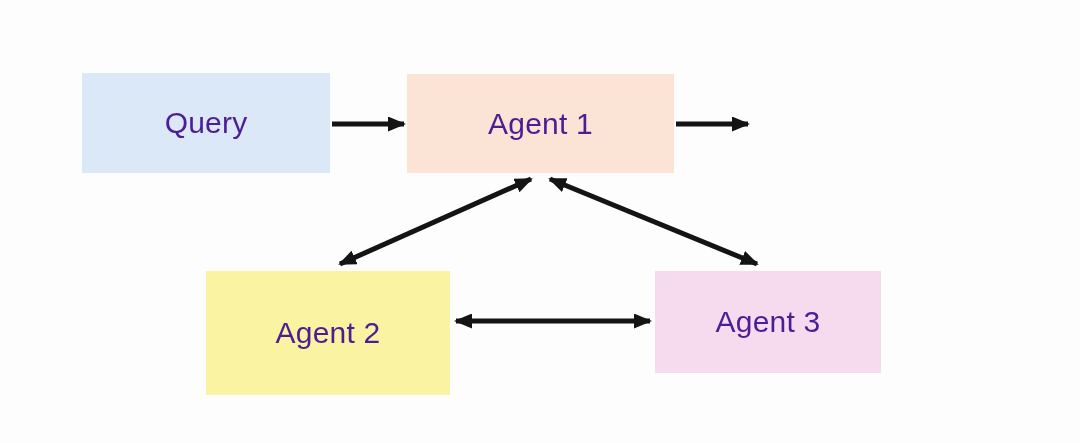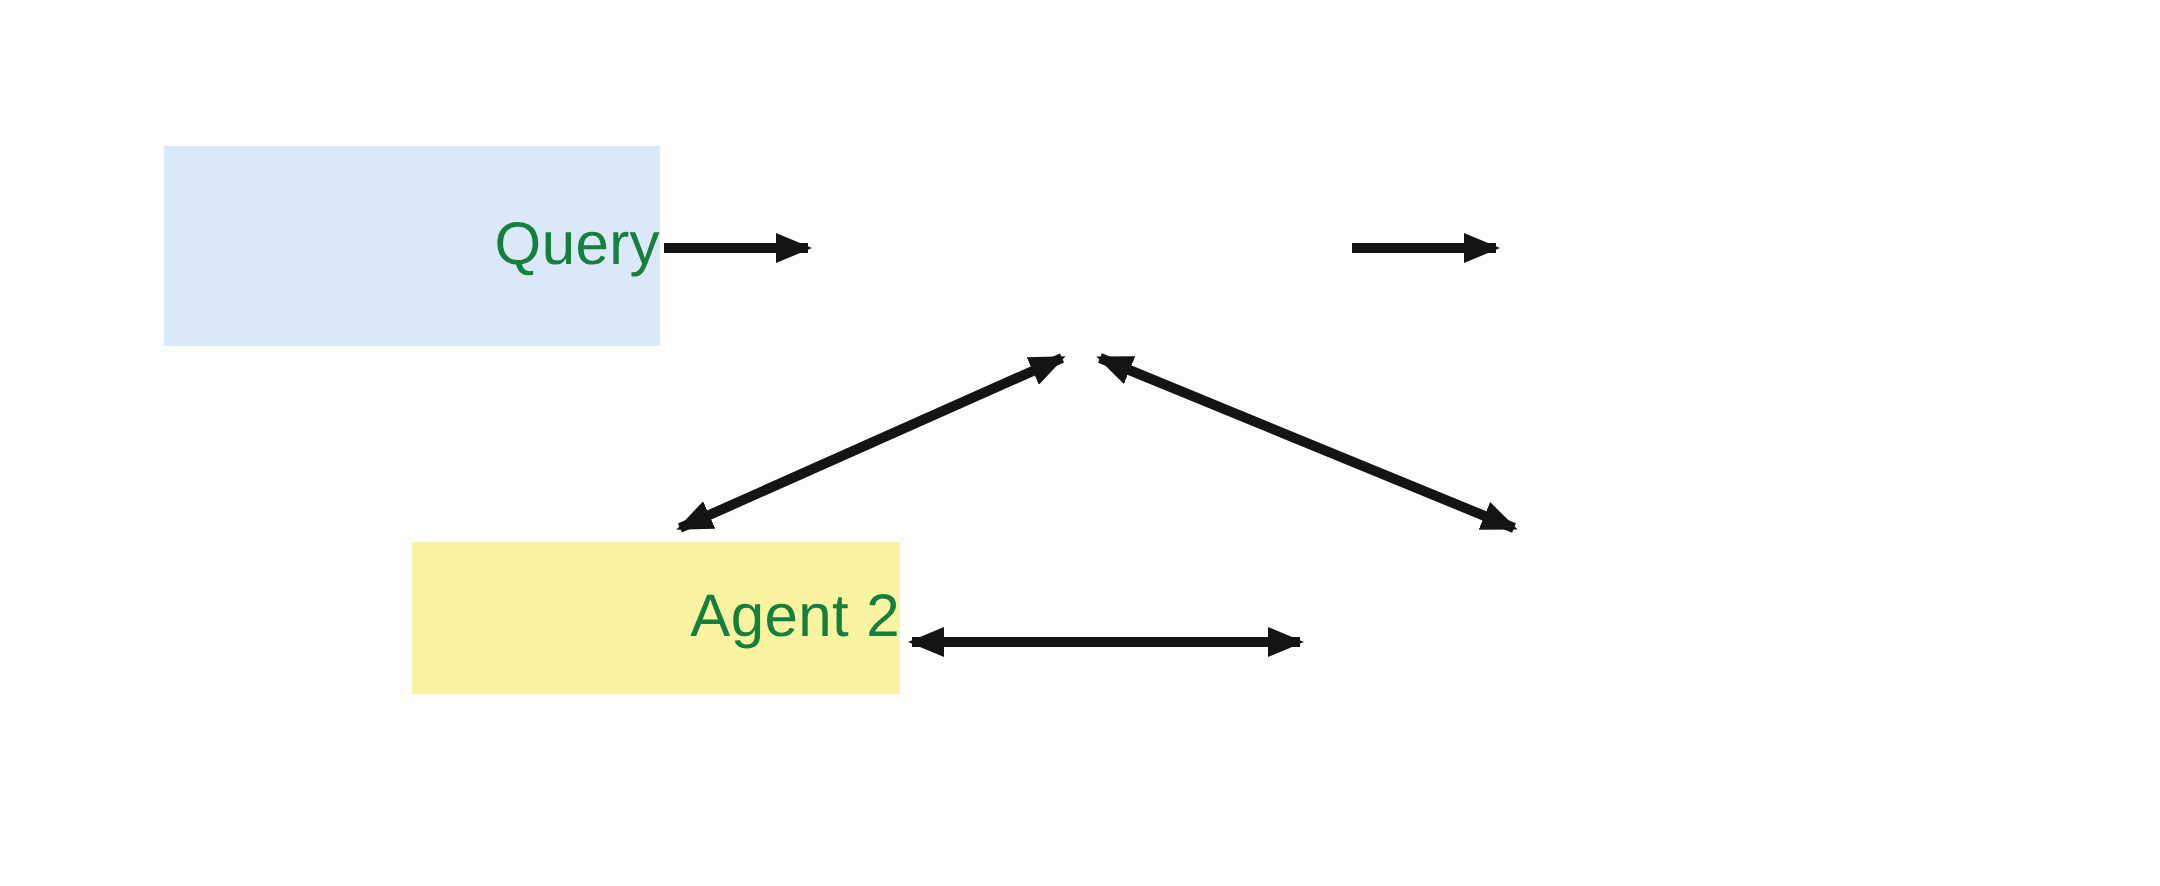--- a/index.html
+++ b/index.html
@@ -12,30 +12,30 @@
     position: relative;
     width: 1080px;
     height: 443px;
     background: #fdfdfd;
     overflow: hidden;
   }
   .node {
     position: absolute;
     display: flex;
     align-items: center;
-    justify-content: flex-end;
+    justify-content: center;
     font-size: 30px;
-    color: #15803d;
+    color: #4c1d95;
     letter-spacing: 0.2px;
     user-select: none;
   }
   .node-query    { left: 82px;  top: 73px;  width: 248px; height: 100px; }
   .node-agent1   { left: 407px; top: 74px;  width: 267px; height: 99px;  }
   .node-response { left: 752px; top: 74px;  width: 268px; height: 99px;  }
-  .node-agent2   { left: 206px; top: 271px; width: 244px; height: 76px; }
+  .node-agent2   { left: 206px; top: 271px; width: 244px; height: 124px; }
   .node-agent3   { left: 655px; top: 271px; width: 226px; height: 102px; }
   .edges-layer {
     position: absolute;
     left: 0; top: 0;
     width: 1080px;
     height: 443px;
     pointer-events: none;
   }
   .edges-layer line {
     stroke-width: 5px;
@@ -44,26 +44,32 @@
 </style>
 </head>
 <body>
 
 <div class="canvas">
 
   <div class="node node-query" style="background-color: rgb(219, 232, 247);">
     <span>Query</span>
   </div>
 
+  <div class="node node-agent1" style="background-color: rgb(251, 227, 213);">
+    <span>Agent 1</span>
+  </div>
 
 
   <div class="node node-agent2" style="background-color: rgb(250, 243, 162);">
     <span>Agent 2</span>
   </div>
 
+  <div class="node node-agent3" style="background-color: rgb(246, 219, 239);">
+    <span>Agent 3</span>
+  </div>
 
   <svg class="edges-layer" width="1080" height="443" viewBox="0 0 1080 443" xmlns="http://www.w3.org/2000/svg">
     <defs>
       <marker id="ah" markerUnits="userSpaceOnUse" markerWidth="18" markerHeight="15" refX="16" refY="7.5" orient="auto-start-reverse">
         <path d="M0,0 L18,7.5 L0,15 Z" fill="#141414"></path>
       </marker>
     </defs>
 
     <line x1="332" y1="124" x2="404" y2="124" marker-end="url(#ah)" stroke="#141414"></line>
 

